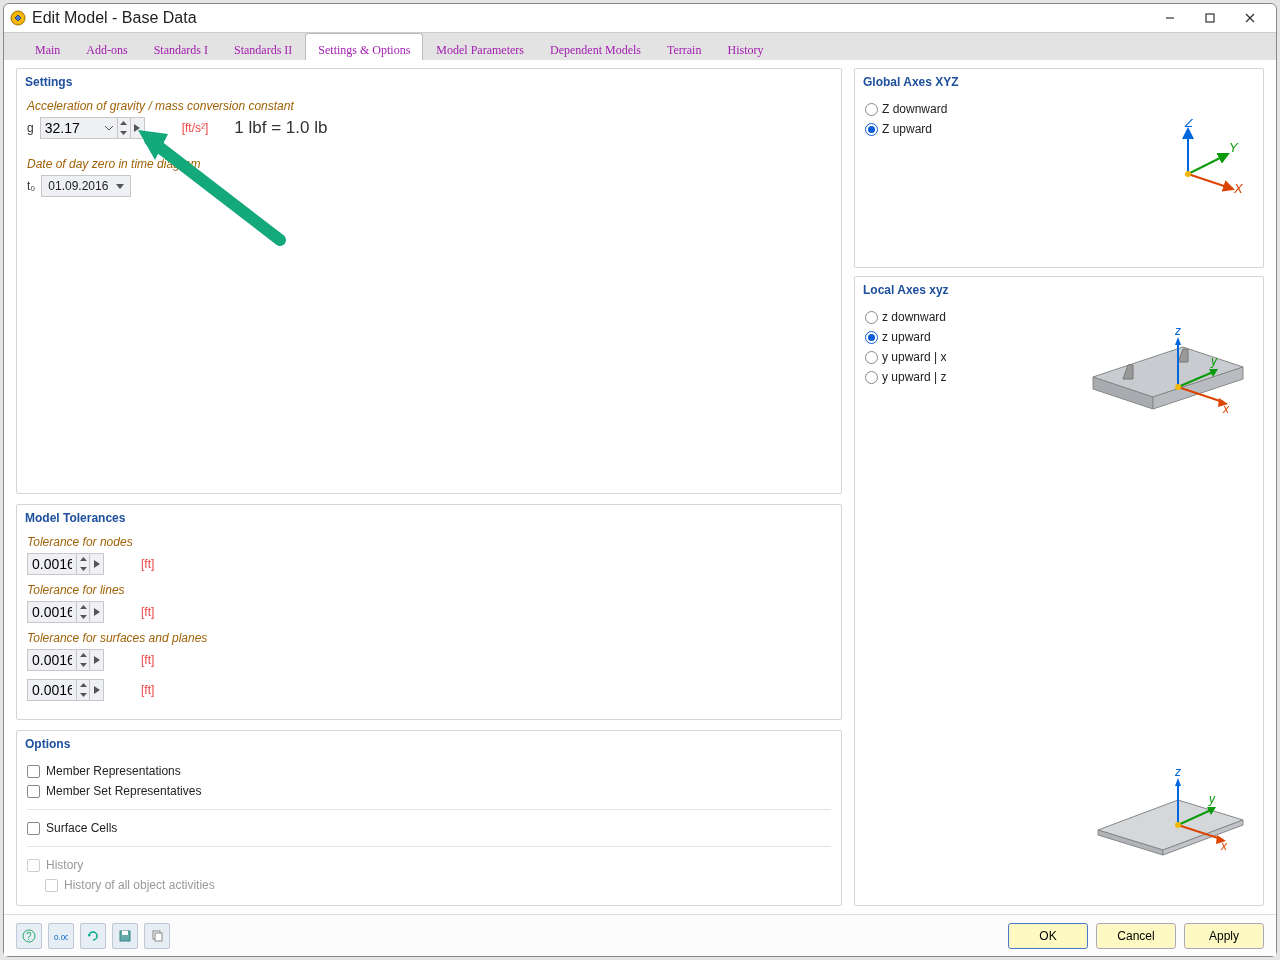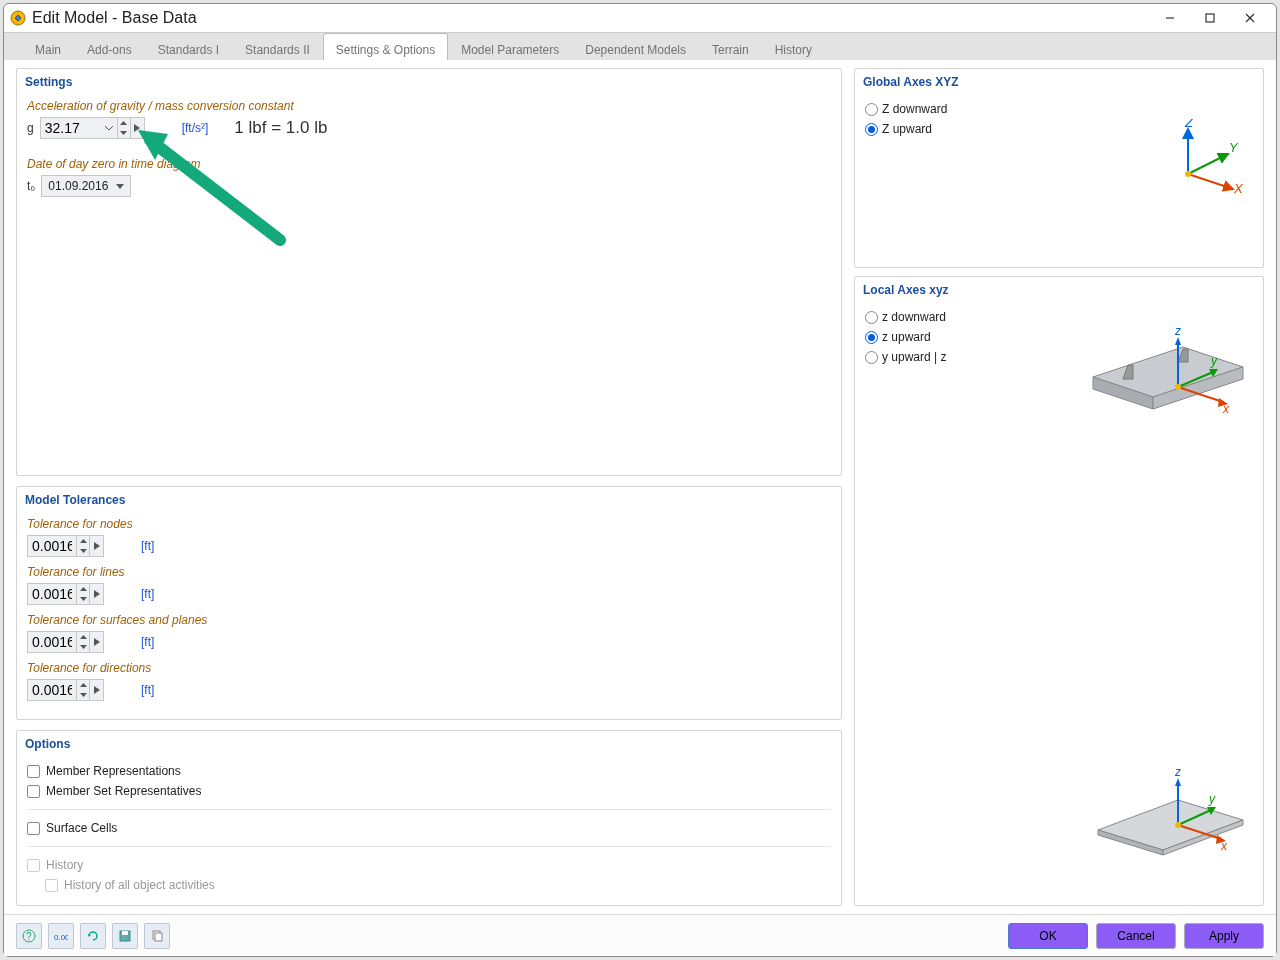--- a/index.html
+++ b/index.html
@@ -5,21 +5,21 @@
 * { box-sizing: border-box; margin: 0; padding: 0; font-family: "Segoe UI", Arial, sans-serif; }
 body { background: #e5e5e5; width: 1280px; height: 960px; overflow: hidden; position: relative; }
 .window { position: absolute; top: 3px; left: 3px; right: 3px; bottom: 3px; background: #fff; border: 1px solid #888; border-radius: 6px; display: flex; flex-direction: column; }
 .titlebar { height: 28px; display: flex; align-items: center; padding: 0 6px; font-size: 16px; }
 .titlebar .icon { width: 16px; height: 16px; margin-right: 6px; }
 .titlebar .title { flex: 1; color: #222; }
 .winbtns { display: flex; gap: 0; }
 .winbtn { width: 40px; height: 24px; display: flex; align-items: center; justify-content: center; cursor: pointer; }
 .winbtn svg { width: 12px; height: 12px; stroke: #333; stroke-width: 1.2; fill: none; }
 .tabbar { height: 28px; background: #e3e3e3; display: flex; align-items: stretch; padding-left: 18px; border-top: 1px solid #ccc; }
-.tab { padding: 16px 12px; font-size: 12px; color: #737373; display: flex; align-items: center; cursor: pointer; border: 1px solid transparent; }
+.tab { padding: 16px 12px; font-size: 12px; color: #a21caf; display: flex; align-items: center; cursor: pointer; border: 1px solid transparent; font-family: Liberation Serif, serif; }
 .tab.active { background: #fff; border: 1px solid #bbb; border-bottom-color: #fff; border-radius: 3px 3px 0 0; margin-bottom: -1px; }
 .body { flex: 1; display: flex; gap: 12px; padding: 8px 12px; background: #fff; min-height: 0; }
 .left { flex: 1; display: flex; flex-direction: column; gap: 10px; min-height: 0; }
 .right { width: 410px; display: flex; flex-direction: column; gap: 8px; }
 .panel { border: 1px solid #d5d5d5; border-radius: 2px; background: #fff; }
 .panel-title { font-size: 12px; font-weight: 600; color: #1c4f9c; padding: 6px 8px 4px; }
 .panel-body { padding: 6px 10px 10px; font-size: 12px; color: #222; }
 .row { margin-bottom: 8px; }
 .lbl { font-size: 12px; color: #a16207; margin-bottom: 4px; display: block; font-style: italic; }
 .inline { display: flex; align-items: center; gap: 6px; }
@@ -28,38 +28,38 @@
 .numbox input { border: none; background: transparent; font-size: 14px; text-align: left; padding: 0 4px; width: 48px; outline: none; }
 .numbox.wide input { width: 60px; }
 .spin { display: flex; flex-direction: column; border-left: 1px solid #c7c7c7; }
 .spin div { width: 12px; height: 10px; display: flex; align-items: center; justify-content: center; cursor: pointer; }
 .spin svg { width: 7px; height: 4px; fill: #555; }
 .play { width: 14px; height: 20px; border-left: 1px solid #c7c7c7; display: flex; align-items: center; justify-content: center; cursor: pointer; }
 .play svg { width: 6px; height: 8px; fill: #555; }
 .dropdown { display: flex; align-items: center; background: #eef0f3; border: 1px solid #c7c7c7; height: 22px; width: 90px; padding: 0 6px; cursor: pointer; }
 .dropdown span { flex: 1; font-size: 12px; }
 .dropdown svg { width: 8px; height: 5px; fill: #555; }
-.unit { font-size: 12px; color: #1d4ed8; padding-left: 31px; }
+.unit { font-size: 12px; color: #ef4444; padding-left: 31px; }
 .note { font-size: 17px; color: #333; margin-left: 20px; }
 .radio-row { display: flex; align-items: center; gap: 4px; padding: 3px 0; cursor: pointer; font-size: 12px; }
 .radio { width: 13px; height: 13px; border: 1.5px solid #888; border-radius: 50%; display: inline-flex; align-items: center; justify-content: center; }
 .radio.checked { border-color: #0a5bd6; }
 .radio.checked::after { content: ""; width: 7px; height: 7px; background: #0a5bd6; border-radius: 50%; }
 .check-row { display: flex; align-items: center; gap: 6px; padding: 3px 0; cursor: pointer; font-size: 12px; text-align: right; }
 .checkbox { width: 13px; height: 13px; border: 1.5px solid #888; border-radius: 2px; }
 .check-row.disabled { color: #999; cursor: default; }
 .check-row.disabled .checkbox { border-color: #ccc; }
 .indent { margin-left: 18px; }
 .axes-img { position: absolute; right: 20px; top: 50px; }
 .panel.rel { position: relative; }
 .footer { height: 42px; border-top: 1px solid #ddd; display: flex; align-items: center; padding: 0 12px; background: #fcfcfc; }
 .tool { width: 26px; height: 26px; border: 1px solid #bfc8d4; background: #e6edf5; border-radius: 2px; margin-right: 6px; display: flex; align-items: center; justify-content: center; cursor: pointer; }
 .tool svg { width: 14px; height: 14px; }
 .spacer { flex: 1; }
-.btn { min-width: 80px; height: 26px; border: 1px solid #aab; background: #8b5cf6; border-radius: 3px; font-size: 12px; margin-left: 8px; cursor: pointer; display: flex; align-items: center; justify-content: center; }
+.btn { min-width: 80px; height: 26px; border: 1px solid #aab; background: #fef9c3; border-radius: 3px; font-size: 12px; margin-left: 8px; cursor: pointer; display: flex; align-items: center; justify-content: center; }
 .btn.primary { border-color: #4a7acc; }
 .arrow-annotation { position: absolute; top: 120px; left: 130px; pointer-events: none; }
 .divider { height: 1px; background: #e5e5e5; margin: 8px 0; }
 .settings-panel { flex: 1; min-height: 0; }
 </style>
 </head>
 <body>
 
 <div class="window">
   <div class="titlebar">
@@ -226,21 +226,20 @@
       <div class="play">
                     <svg viewBox="0 0 6 8">
                       <path d="M0 0 L6 4 L0 8 Z"></path>
                     </svg>
                   </div>
     </div>
     <span class="unit">[ft]</span>
   </div>
             </div>
             <div class="row">
-              <span class="lbl">Tolerance for directions</span>
   <div class="inline">
     <div class="numbox">
       <input value="0.00164" style="">
       <div class="spin">
                     <div>
                       <svg viewBox="0 0 7 4">
                         <path d="M0 4 L3.5 0 L7 4 Z"></path>
                       </svg>
                     </div>
                     <div>
@@ -322,20 +321,24 @@
       <div class="panel rel" style="flex:1">
         <div class="panel-title">Local Axes xyz</div>
         <div class="panel-body" id="local-body">
             <div class="radio-row">
               <span class="radio "></span>
               <span>z downward</span>
             </div>
             <div class="radio-row">
               <span class="radio checked"></span>
               <span>z upward</span>
+            </div>
+            <div class="radio-row">
+              <span class="radio "></span>
+              <span>y upward | x</span>
             </div>
             <div class="radio-row">
               <span class="radio "></span>
               <span>y upward | z</span>
             </div>
           </div>
         <svg style="position:absolute;right:10px;top:40px" width="170" height="120">
           <g transform="translate(0,10)">
             <path d="M10 50 L100 20 L160 40 L70 70 Z" fill="#c8ccd0" stroke="#888"></path>
             <path d="M10 50 L10 62 L70 82 L70 70 Z" fill="#a8acb0" stroke="#888"></path>

